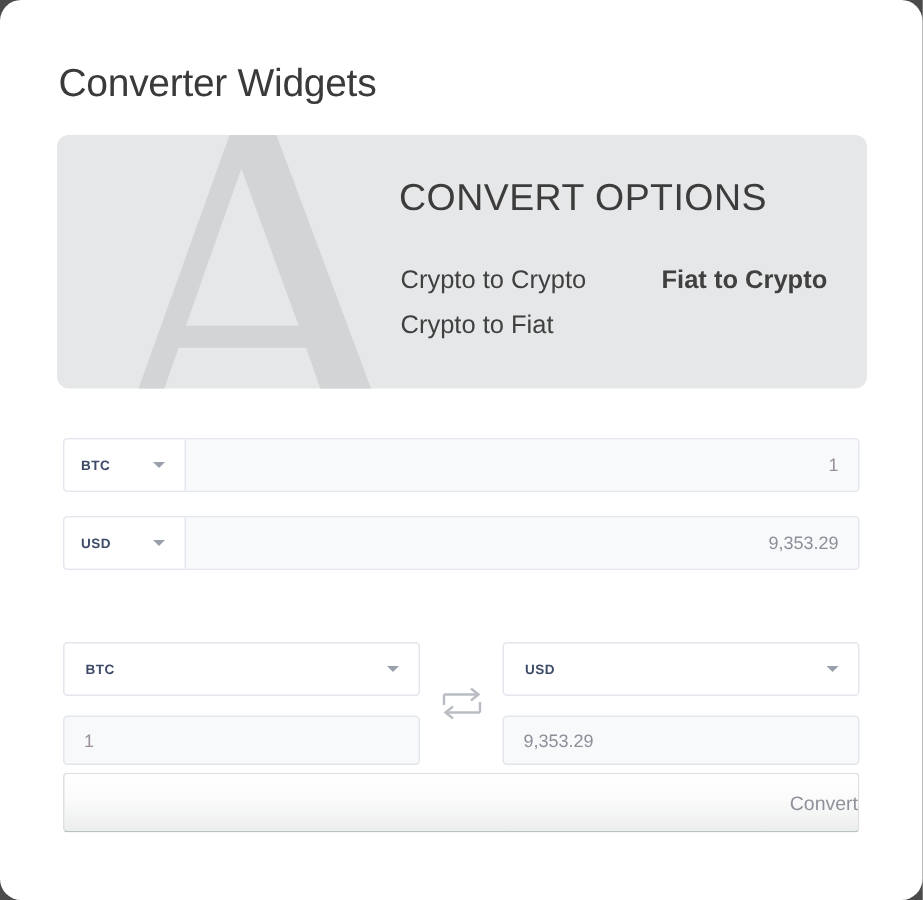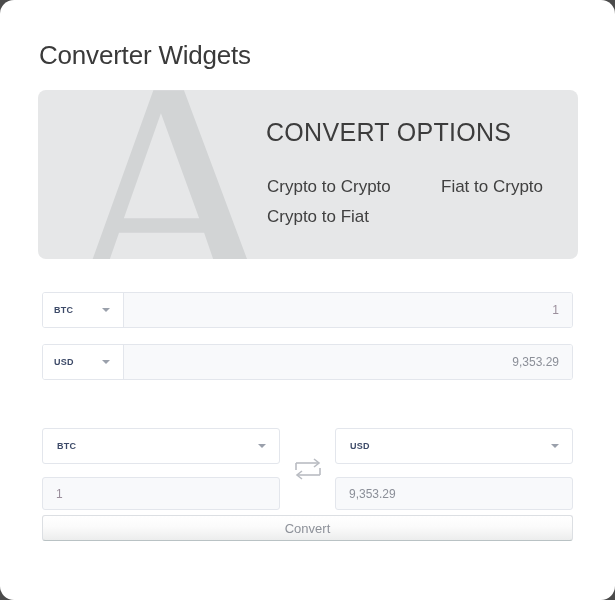--- a/index.html
+++ b/index.html
@@ -91,21 +91,21 @@
   }
   .opt-link {
     font-size: 17px;
     color: #404040;
     white-space: nowrap;
     cursor: pointer;
     text-decoration: none;
     line-height: 22px;
   }
   .opt-col-a { width: 174px; flex: 0 0 174px; }
-  .opt-col-b { flex: 0 0 auto; }
+  .opt-col-b { flex: 0 0 auto; font-weight: bold; }
 
   
   .inline-row {
     position: absolute;
     left: 42px;
     width: 531px;
     height: 36px;
     display: flex;
     border: 1px solid #e3e6ec;
     border-radius: 3px;
@@ -212,30 +212,31 @@
     height: 30px;
     cursor: pointer;
   }
 
   
   .convert-btn {
     position: absolute;
     left: 42px;
     top: 515px;
     width: 531px;
-    height: 26px;
+    height: 40px;
     border: 1px solid #dcdfe3;
     border-bottom-color: #b9c2c4;
     border-radius: 3px;
     background: linear-gradient(to bottom, #ffffff 0%, #fbfbfb 45%, #eceded 100%);
     font-family: "Liberation Sans", sans-serif;
     font-size: 13px;
     color: #8d9199;
     cursor: pointer;
     padding: 0;
+    text-align: right;
   }
 </style>
 </head>
 <body>
 
 <div id="page">
 
   <div class="page-title">Converter Widgets</div>
 
   <div class="options-card">

